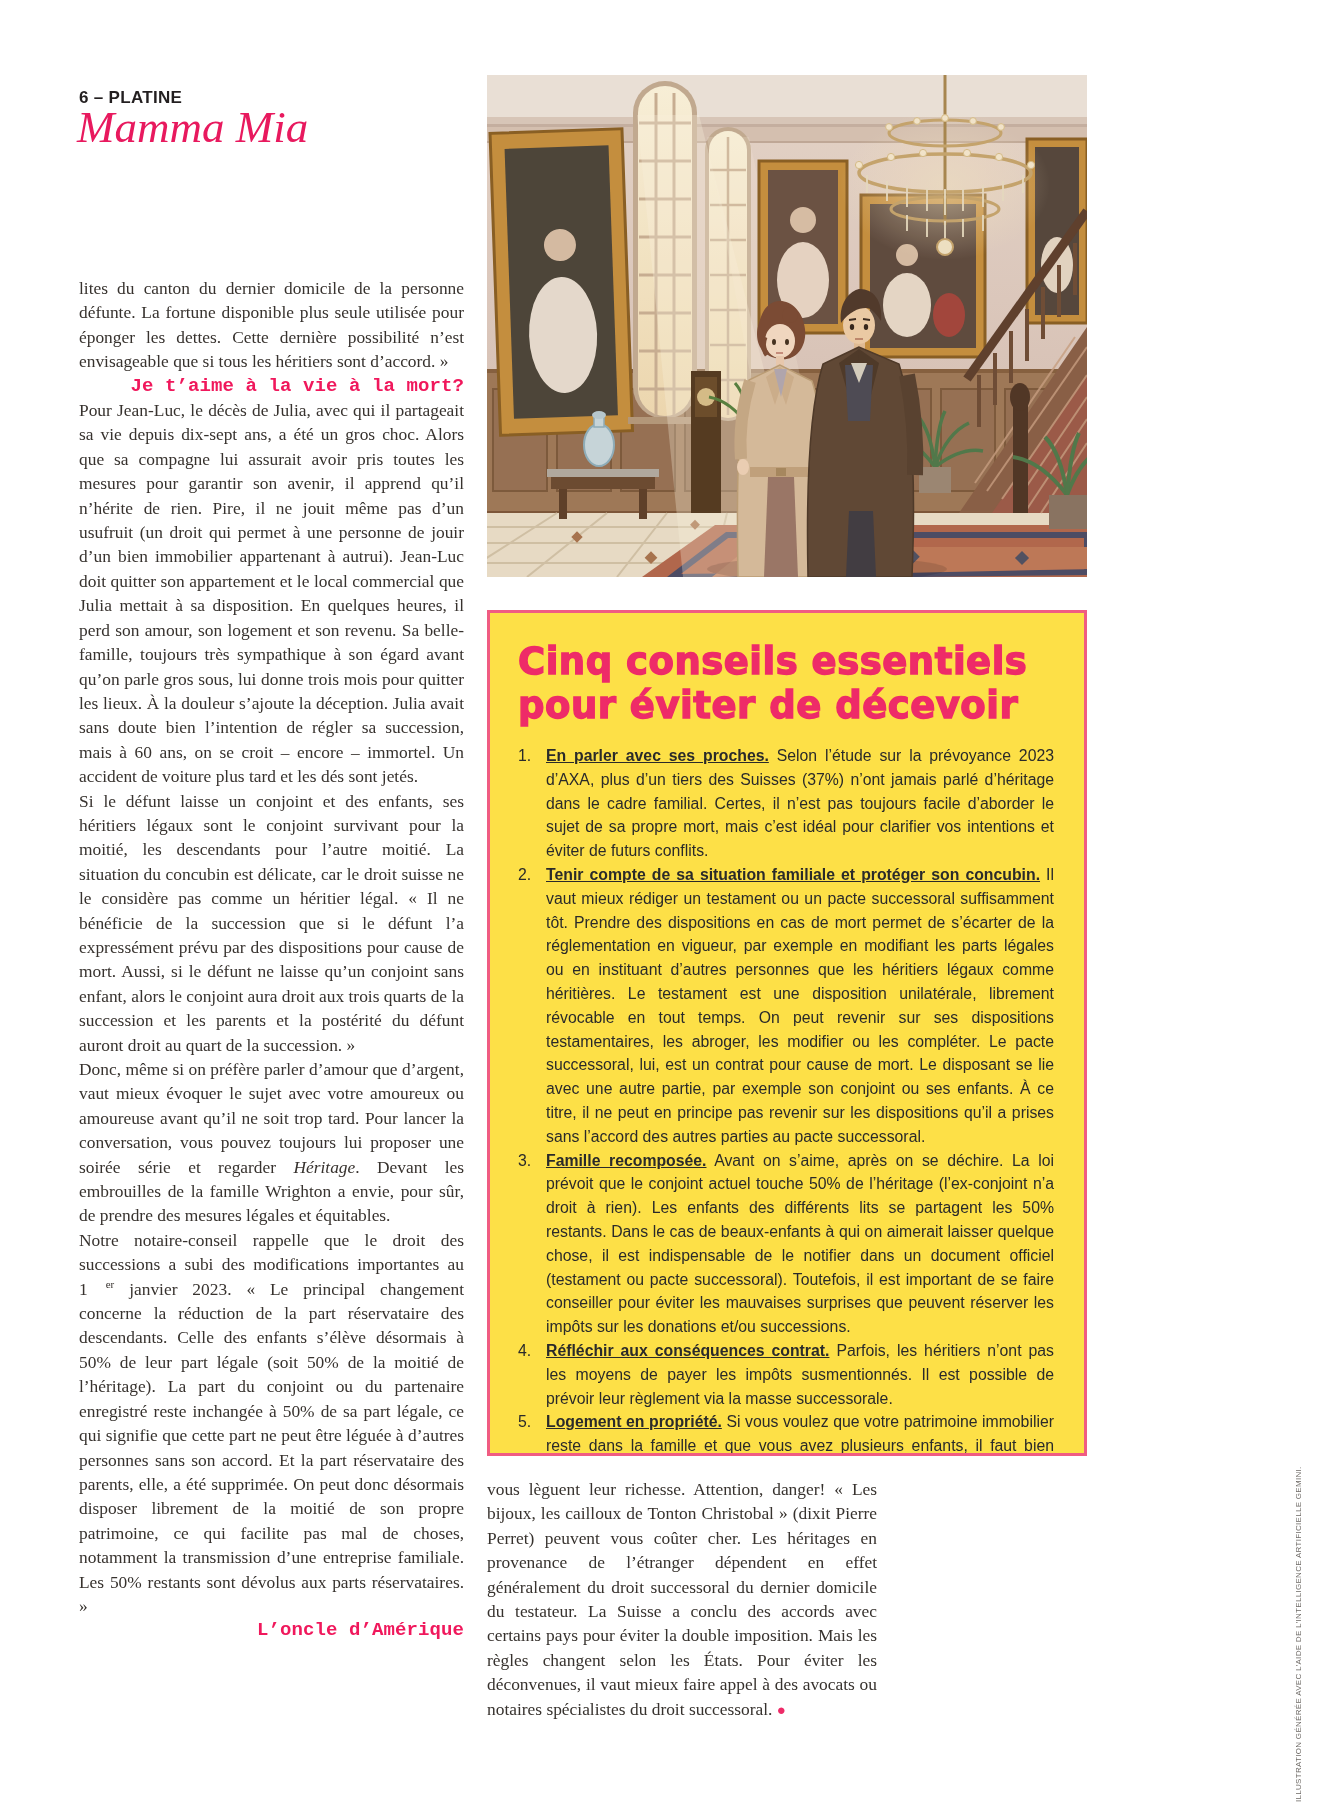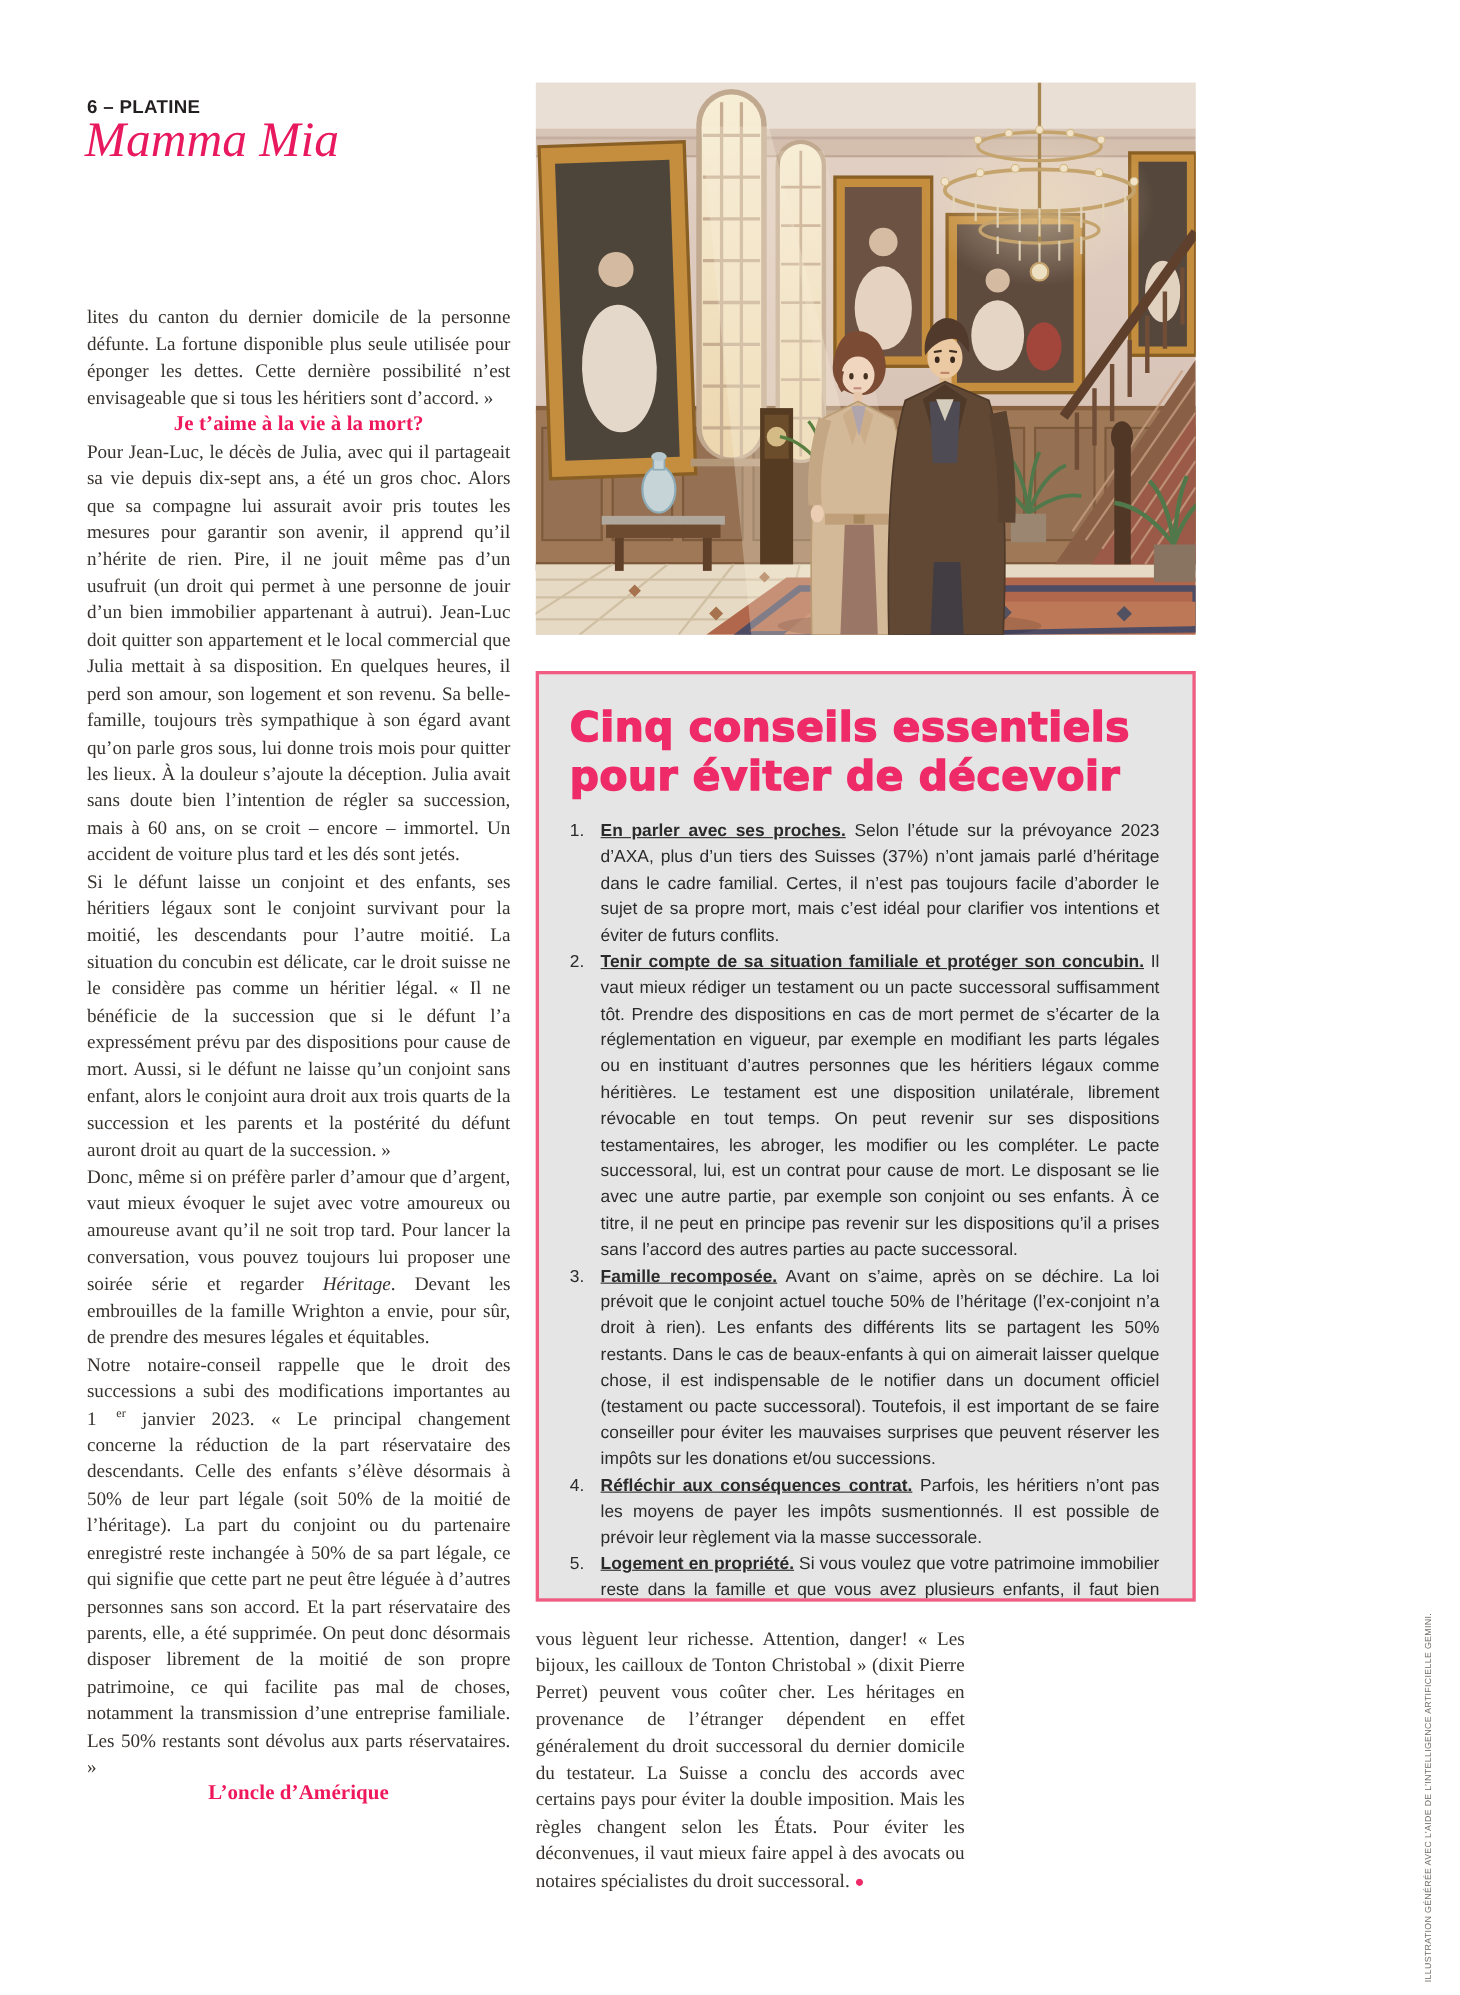--- a/index.html
+++ b/index.html
@@ -18,31 +18,31 @@
     font-style:italic;font-size:45px;line-height:50px;color:#e8195e;
   }
   
   .left-col{
     left:79px;top:276px;width:385px;
     font-family:"Liberation Serif","DejaVu Serif",serif;
     font-size:17.4px;line-height:24.4px;color:#37322e;text-align:justify;
   }
   .left-col p{margin:0;}
   .h-pink{
-    font-family:Liberation Serif, serif;font-weight:700;font-size:19px;
-    color:#f0185c;margin:21px 0 7px 0;letter-spacing:.1px;text-align:center;
+    font-family:Liberation Mono, monospace;font-weight:700;font-size:19px;
+    color:#f0185c;margin:21px 0 7px 0;letter-spacing:.1px;text-align:right;
   }
   sup{font-size:11px;line-height:0;padding-left:18px;}
   .it{font-style:italic;}
   
   .illus{left:487px;top:75px;width:600px;height:502px;}
   
   .tips-box{
     left:487px;top:610px;width:600px;height:846px;box-sizing:border-box;
-    border:3px solid #f05c82;padding:27px 30px 0 28px;overflow:hidden;background:#e5e5e5;
+    border:3px solid #f05c82;padding:27px 30px 0 28px;overflow:hidden;background:#fde047;
   }
   .tips-title{
     font-family:"DejaVu Sans","Liberation Sans",sans-serif;font-weight:800;
     font-size:37px;line-height:44px;color:#ee2b68;letter-spacing:.5px;
     -webkit-text-stroke:1.4px #ee2b68;margin:0 0 16px 0;
   }
   .tip{display:flex;font-size:15.8px;line-height:23.8px;color:#2a2a2a;text-align:justify;}
   .tip-num{width:28px;flex:none;}
   .tip-body{flex:1;}
   .lead{font-weight:700;text-decoration:underline;}

